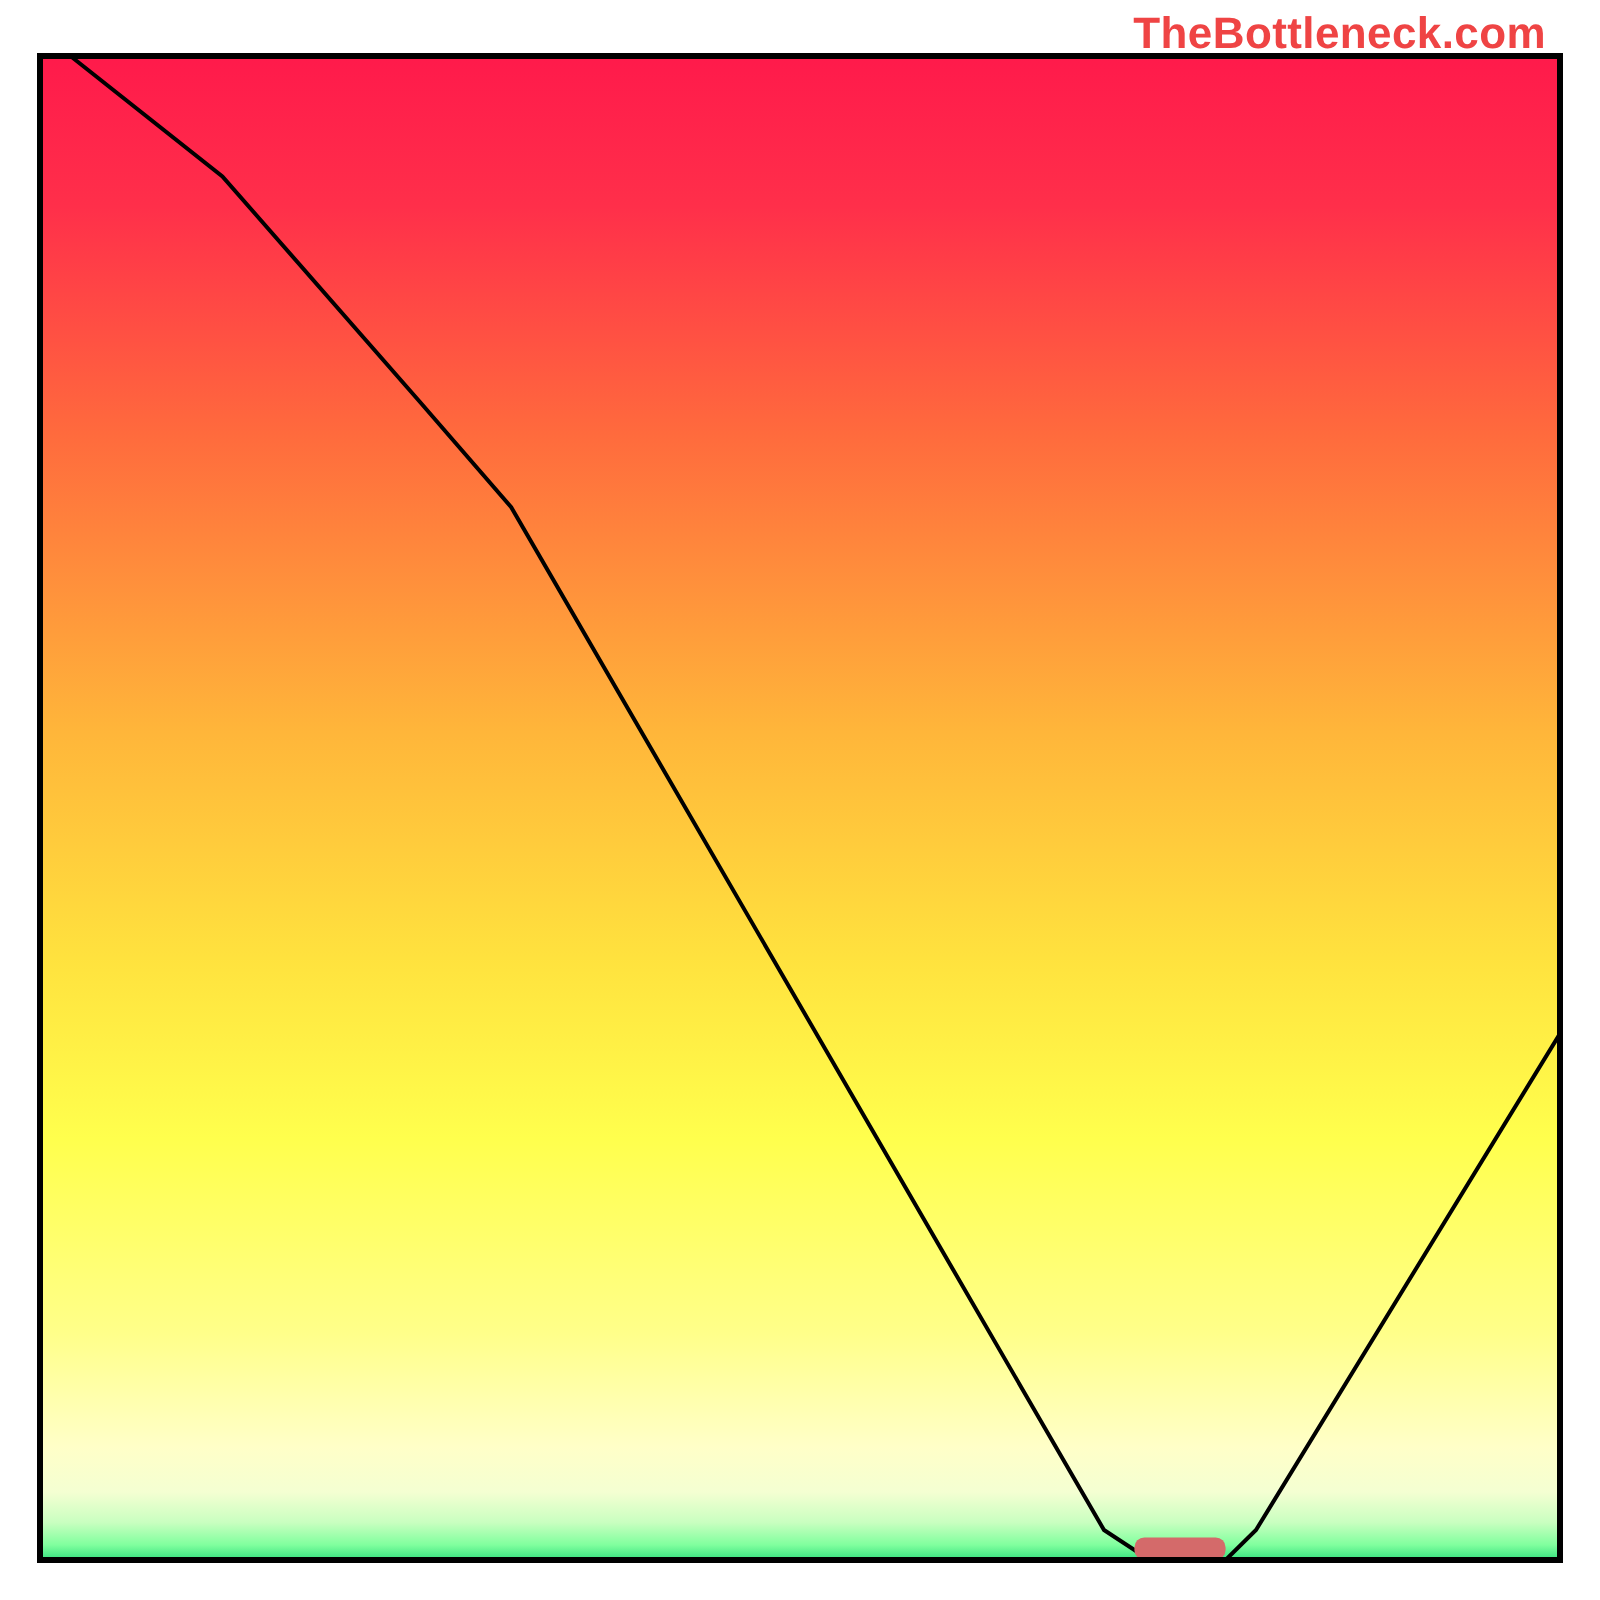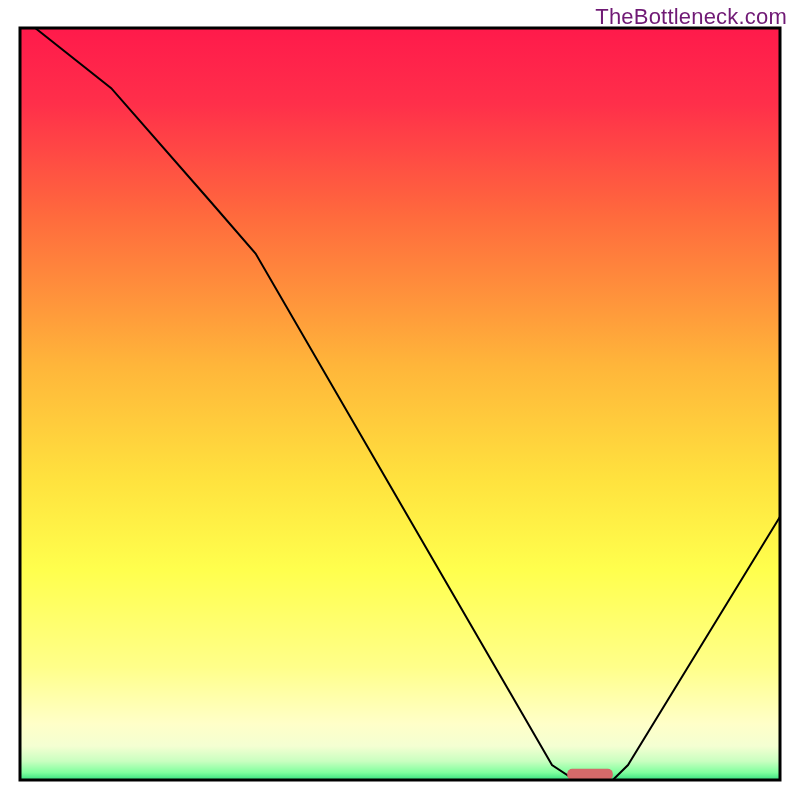--- a/index.html
+++ b/index.html
@@ -11,24 +11,24 @@
     font-family: Arial, Helvetica, sans-serif;
   }
   .container {
     position: relative;
     width: 800px;
     height: 800px;
   }
   .watermark {
     position: absolute;
     top: 4px;
-    right: 13px;
+    right: 27px;
     font-size: 22px;
-    font-weight: normal;
-    color: #701a75;
+    font-weight: bold;
+    color: #ef4444;
     z-index: 10;
     letter-spacing: 0.2px;
   }
   svg {
     display: block;
   }
 </style>
 </head>
 <body>
 

